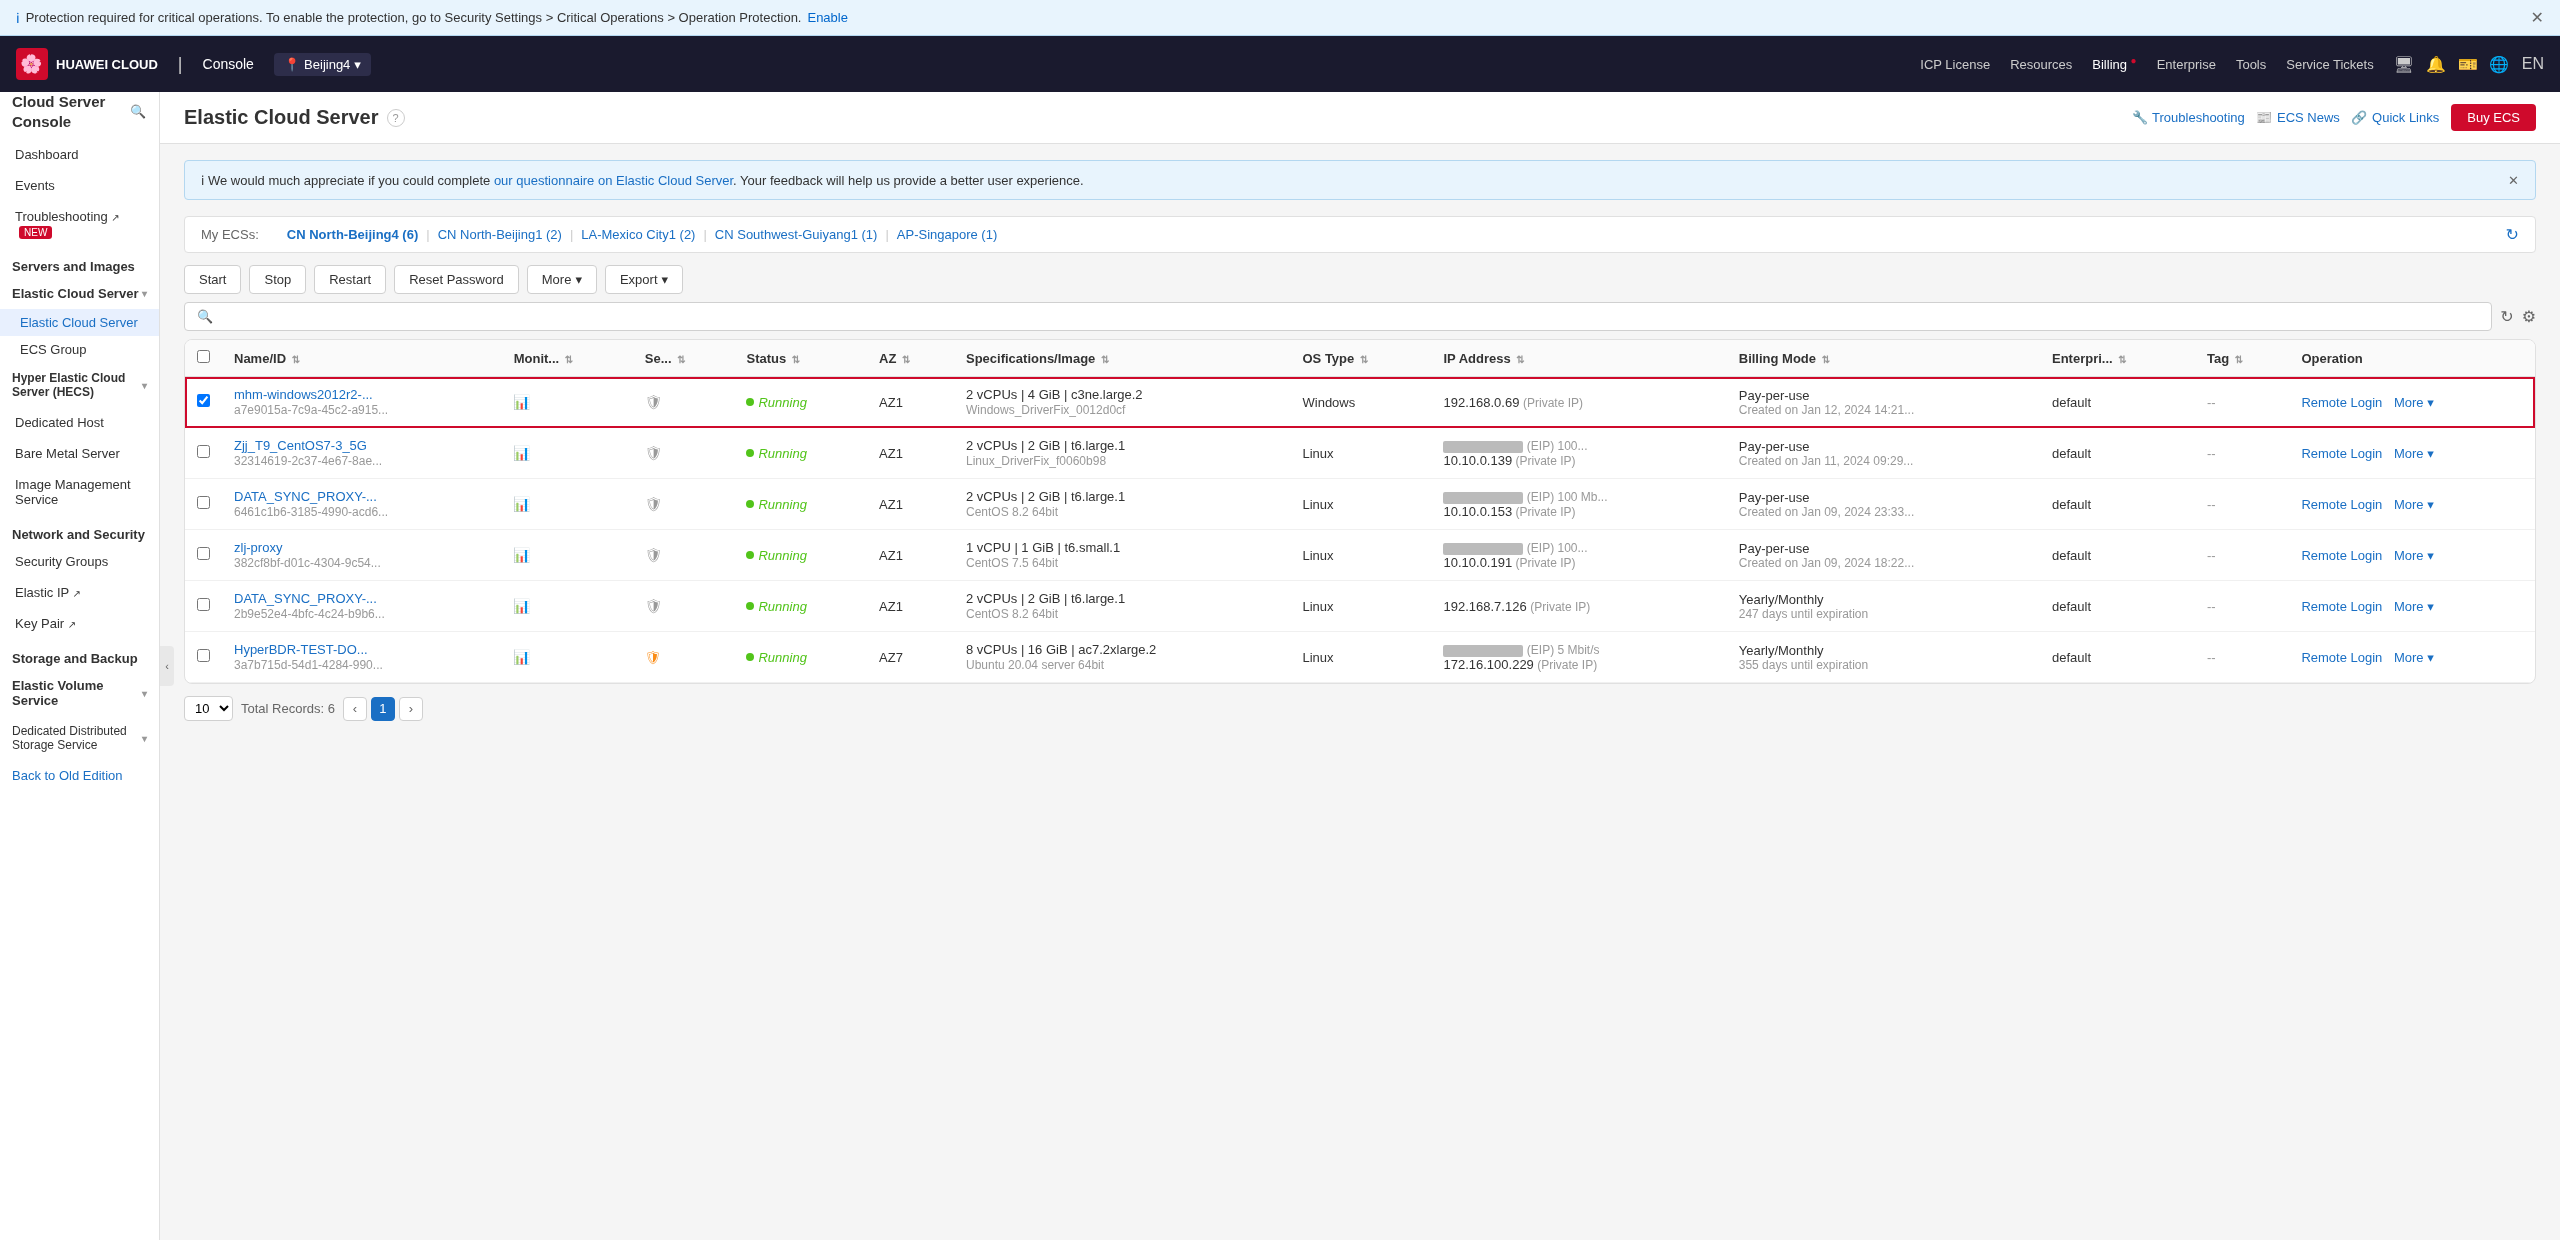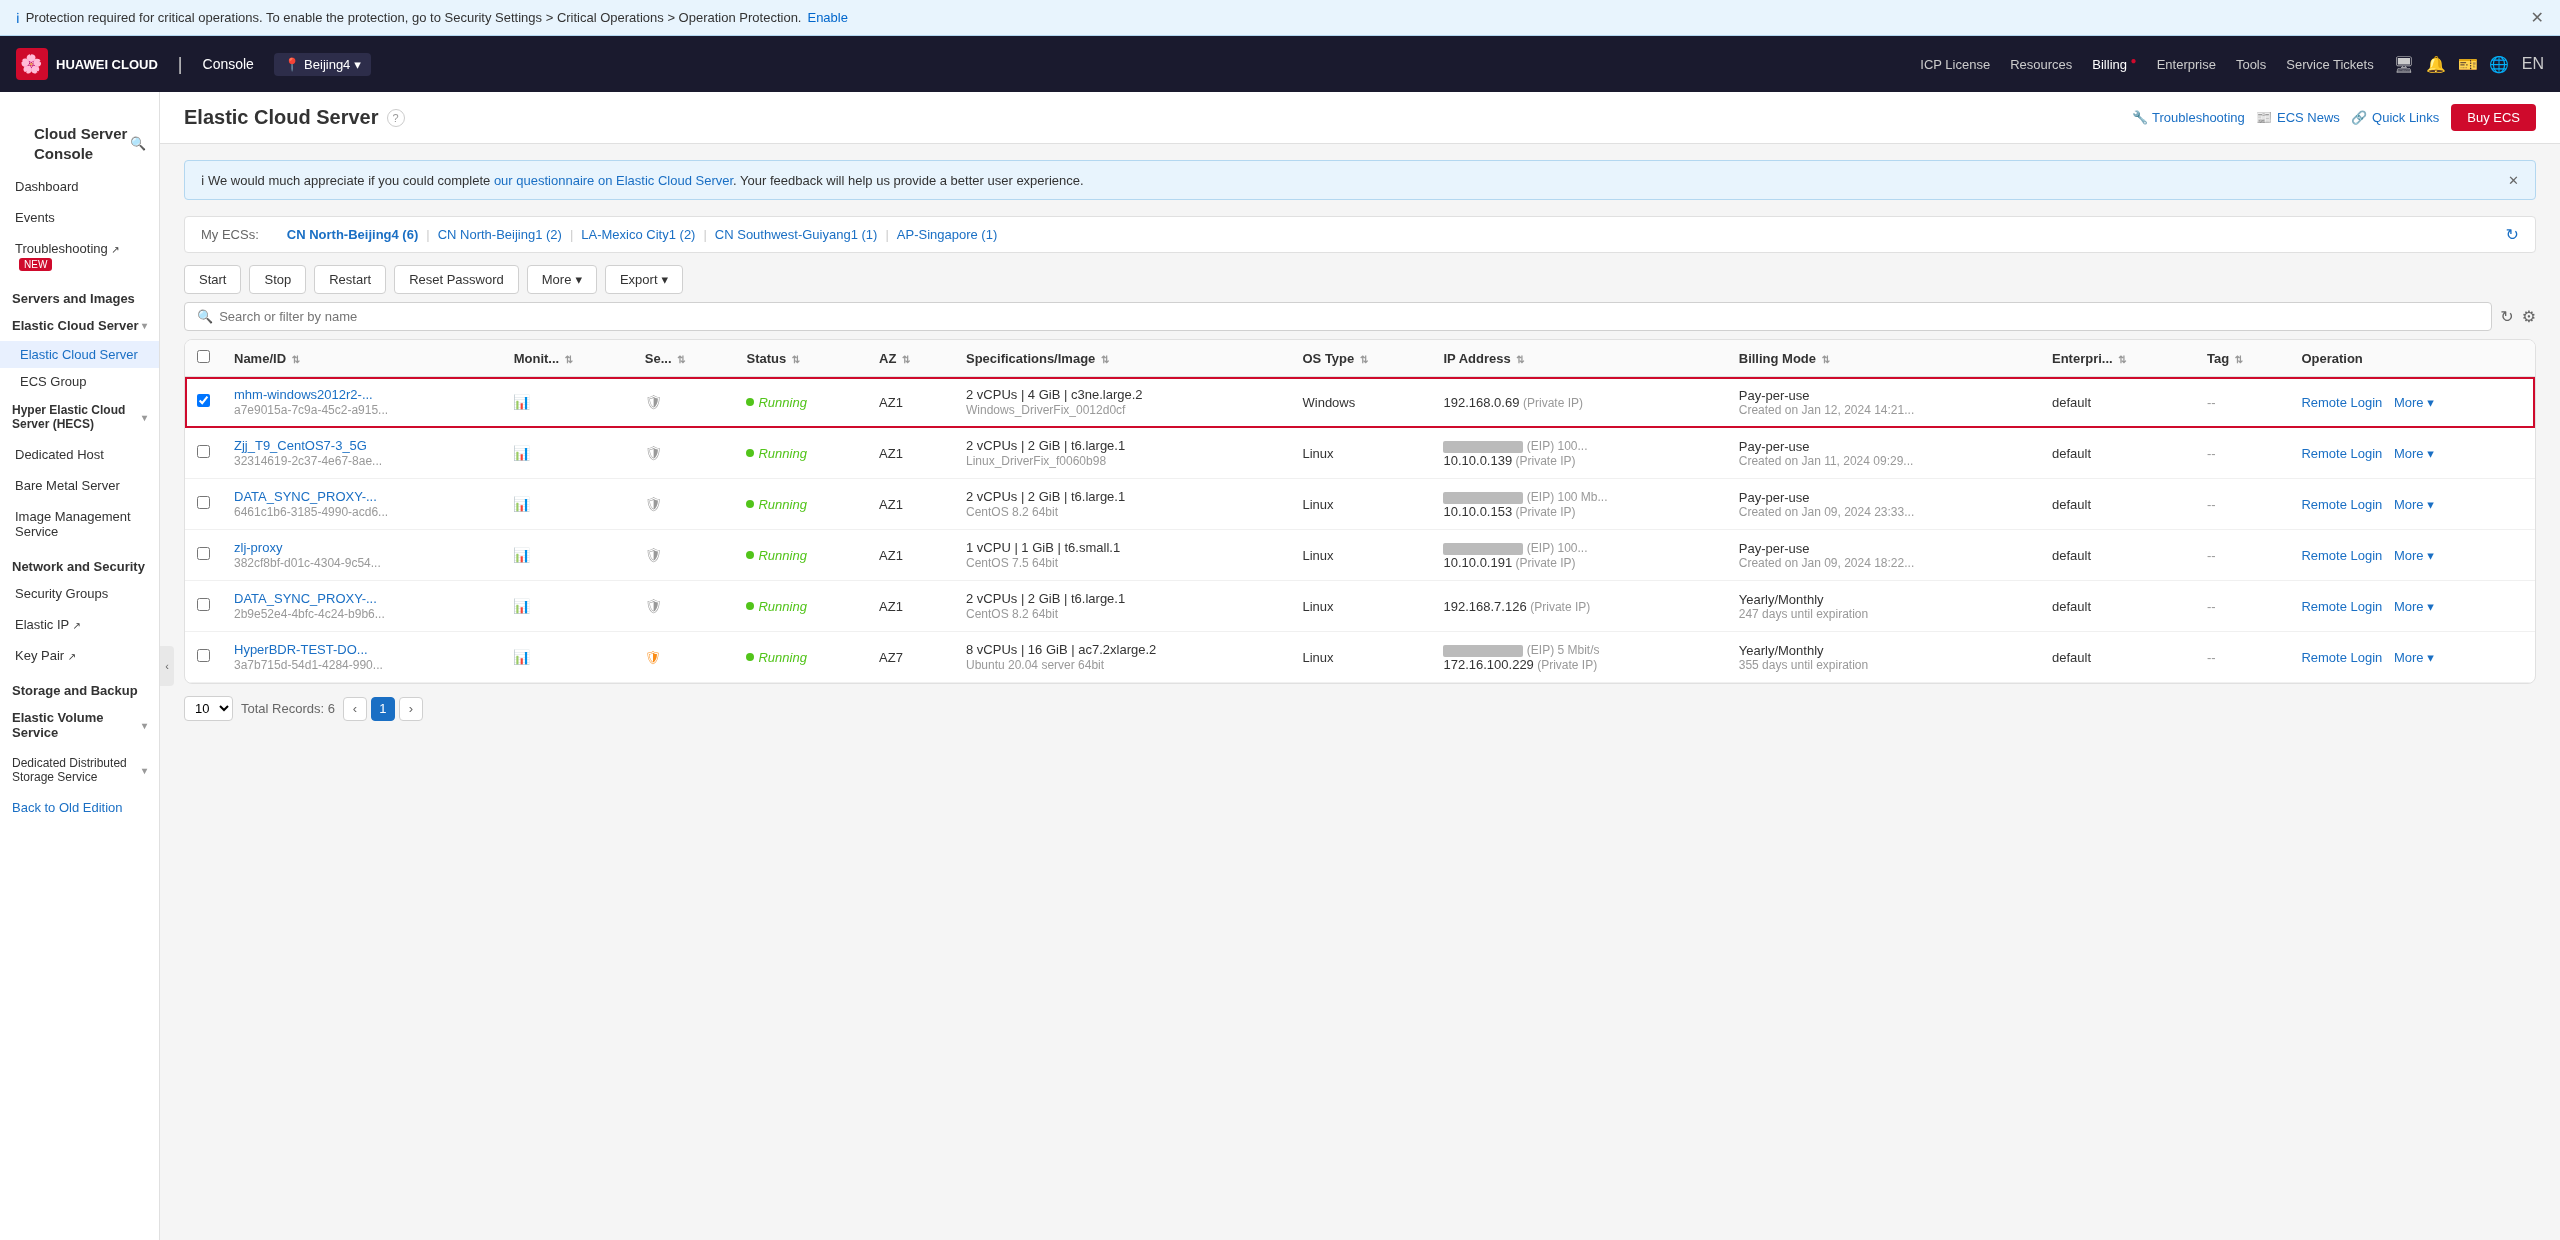--- a/index.html
+++ b/index.html
@@ -46,21 +46,21 @@
     .main-layout { display: flex; height: calc(1240px - 36px - 56px); }
 
     
     .sidebar {
       width: 160px;
       background: #fff;
       border-right: 1px solid #e0e0e0;
       overflow-y: auto;
       flex-shrink: 0;
     }
-    .sidebar-header { padding: 32px 12px 8px; display: flex; align-items: center; justify-content: flex-start; margin-left: 22px; }
+    .sidebar-header { padding: 0 12px 8px; display: flex; align-items: center; justify-content: flex-start; }
     .sidebar-title { font-size: 15px; font-weight: bold; color: #333; line-height: 1.3; }
     .sidebar-search-icon { color: #666; cursor: pointer; }
     .sidebar-item { padding: 8px 12px; cursor: pointer; color: #333; font-size: 13px; border-left: 3px solid transparent; }
     .sidebar-section-title { padding: 12px 12px 4px; font-weight: bold; color: #333; font-size: 13px; }
     .sidebar-sub-item { padding: 6px 12px 6px 20px; cursor: pointer; color: #333; font-size: 13px; }
     .sidebar-sub-item.active { color: #1a6fc4; background: #e8f0fe; }
     .new-badge { background: #cf0a2c; color: #fff; font-size: 10px; padding: 1px 5px; border-radius: 3px; margin-left: 4px; }
     .sidebar-group { display: flex; align-items: center; justify-content: space-between; padding: 8px 12px; cursor: pointer; font-weight: bold; font-size: 13px; color: #333; }
     .arrow-icon { font-size: 10px; color: #999; }
     .back-old { padding: 8px 12px; color: #1a6fc4; font-size: 13px; cursor: pointer; }
@@ -370,21 +370,20 @@
       </button>
       <button class="toolbar-btn toolbar-btn-dropdown">
         <span>Export</span> 
           <span>▾</span>
       </button>
     </div>
 
     <div class="search-bar">
       <div class="search-input-wrap">
         <span style="color:#999;">🔍</span>
-        <input class="search-input" type="text" placeholder="Search or filter by name" style="">
       </div>
       <span style="cursor:pointer;color:#666;font-size:16px;">↻</span>
       <span style="cursor:pointer;color:#666;font-size:16px;">⚙</span>
     </div>
 
     <div class="table-wrap">
       <table>
         <thead>
           <tr>
             <th class="checkbox-cell">

